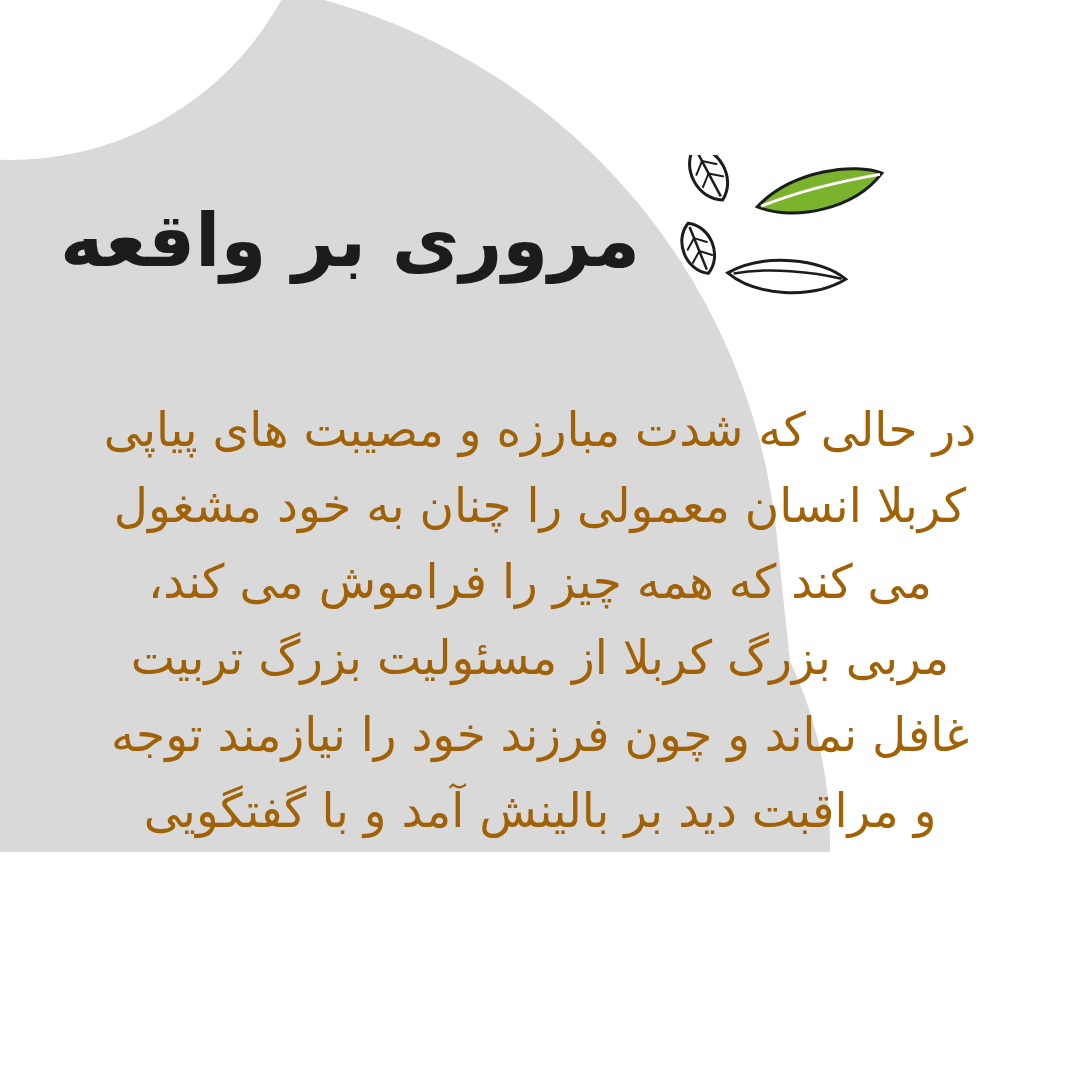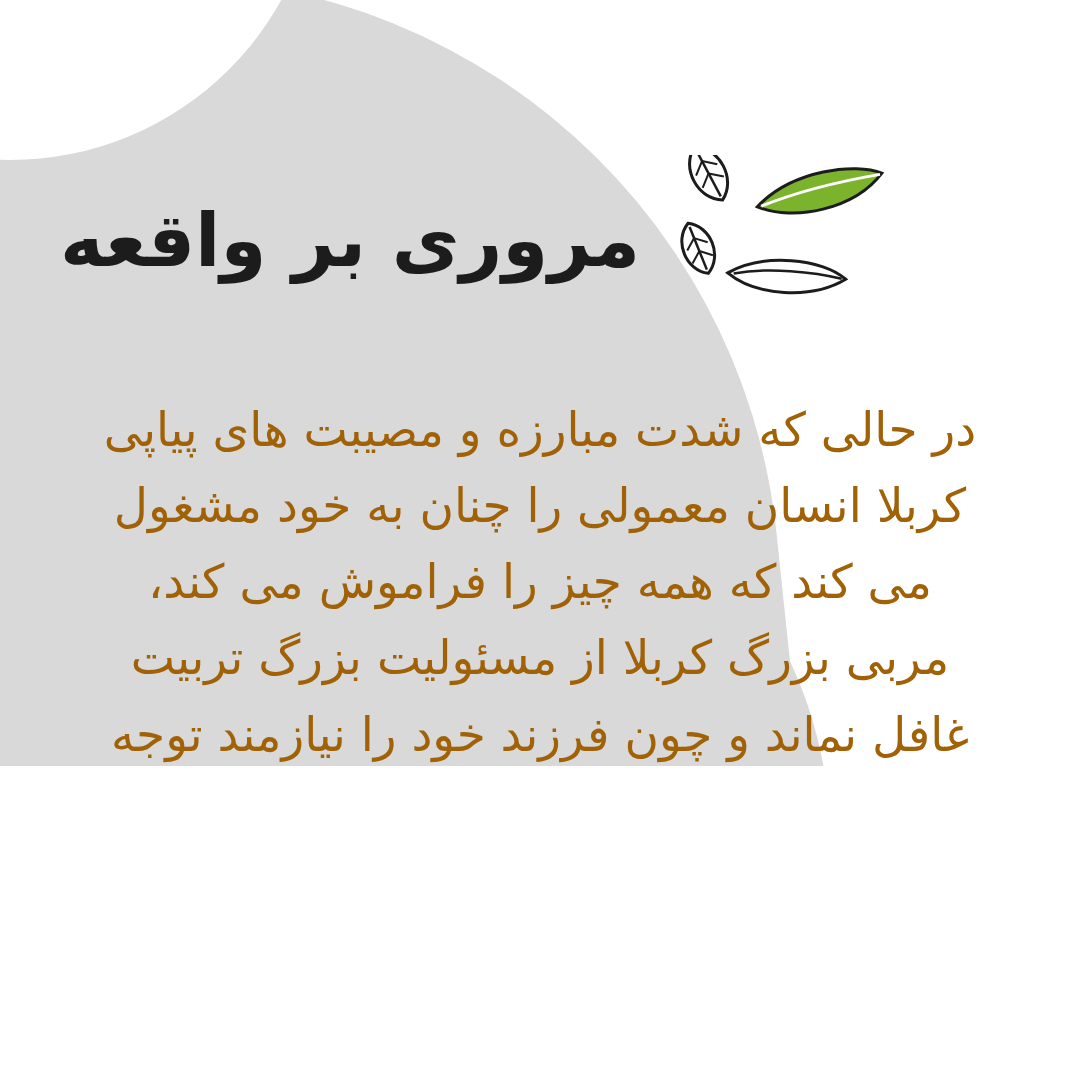--- a/index.html
+++ b/index.html
@@ -6,21 +6,21 @@
     margin: 0;
     padding: 0;
     background: #ffffff;
   }
   body {
     font-family: "DejaVu Sans", "Liberation Sans", sans-serif;
   }
   .slide {
     position: relative;
     width: 1080px;
-    height: 766px;
+    height: 852px;
     overflow: hidden;
     background: #ffffff;
   }
 
   
   .bg-curve {
     position: absolute;
     left: -120px;
     top: -40px;
     width: 900px;

